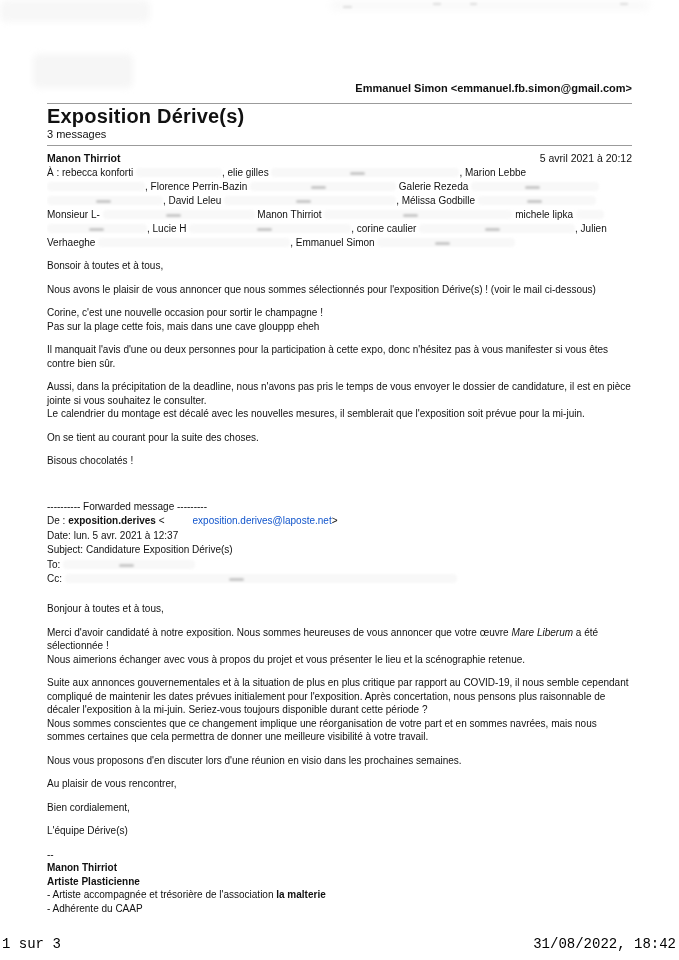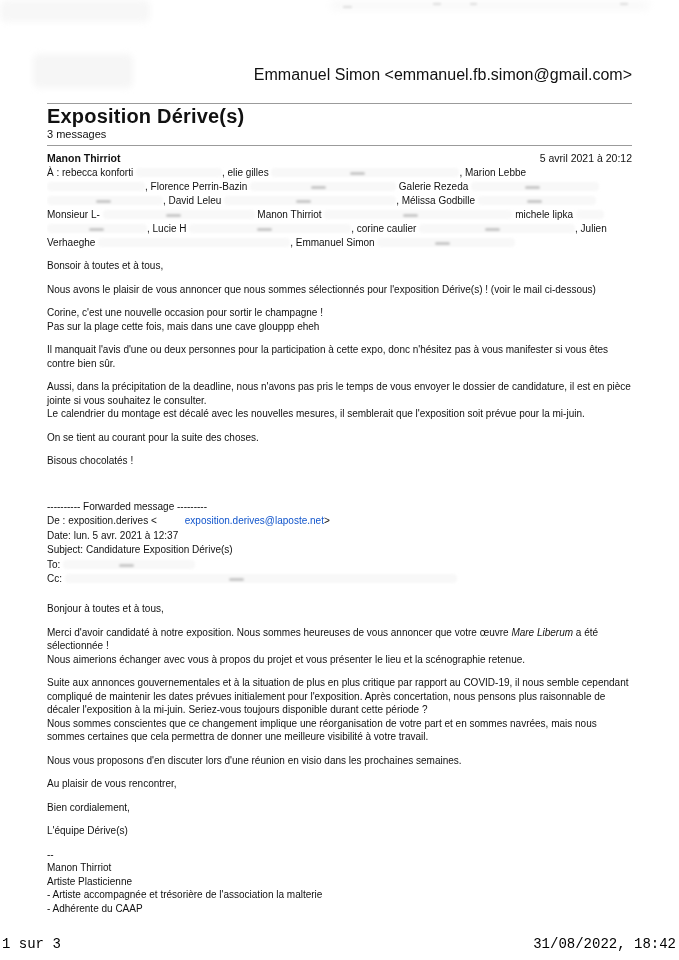--- a/index.html
+++ b/index.html
@@ -6,21 +6,21 @@
   .page{
     position:relative;width:679px;height:960px;background:#ffffff;
     font-family:"Liberation Sans",sans-serif;color:#111;overflow:hidden;
     margin:0 auto;
   }
   .abs{position:absolute;}
   
   .smudge{position:absolute;background:#f7f7f7;border-radius:6px;filter:blur(3px);}
   .dash{position:absolute;background:#dedede;border-radius:2px;filter:blur(1px);}
   .hr{position:absolute;left:47px;width:585px;height:1px;background:#9b9b9b;}
-  .account{top:66px;right:47px;font-size:16px;font-weight:normal;}
+  .account{top:82px;right:47px;font-size:11px;font-weight:bold;}
   .subject{top:105px;left:47px;font-size:20px;font-weight:bold;letter-spacing:.2px;}
   .msgcount{top:128px;left:47px;font-size:11px;}
   .m1head{top:152px;left:47px;width:585px;display:flex;justify-content:space-between;font-size:10.5px;}
   .m1head .nm{font-weight:bold;}
   .recips{top:166px;left:47px;width:590px;font-size:10px;}
   .recips .ln{height:14px;line-height:14px;white-space:nowrap;overflow:hidden;}
   .fwd{top:500px;left:47px;width:585px;font-size:10px;}
   .fwd .ln{height:14.4px;line-height:14.4px;white-space:nowrap;overflow:hidden;}
   .bodyblock{left:47px;width:585px;font-size:10px;}
   .body1{top:259px;}
@@ -28,21 +28,21 @@
   .para{margin:0 0 10px 0;line-height:13.5px;}
   .lk{color:#1155cc;padding-left:28px;}
   .rb{display:inline-block;height:9px;border-radius:4px;background:#f8f8f8;
       filter:blur(1px);vertical-align:-1px;position:relative;}
   .rb.mark::after{content:"";position:absolute;left:42%;top:4px;width:15px;height:3px;
       border-radius:2px;background:#c8c8c8;}
   .footer{bottom:8px;font-size:14px;font-family:Liberation Mono, monospace;color:#000;}
   .fl{left:2px;}
   .fr{right:3px;}
   b,i{font-style:inherit;font-weight:inherit;}
-  b{font-weight:normal;margin-top:24px;}
+  b{font-weight:bold;margin-top:24px;}
   i{font-style:italic;}
 </style>
 </head>
 <body>
 
 <div class="page">
 
   <div class="smudge" style="left:0;top:0;width:150px;height:22px;"></div>
   <div class="smudge" style="left:330px;top:0;width:320px;height:11px;background:#fafafa;"></div>
   <div class="dash" style="left:343px;top:6px;width:9px;height:2px;"></div>

